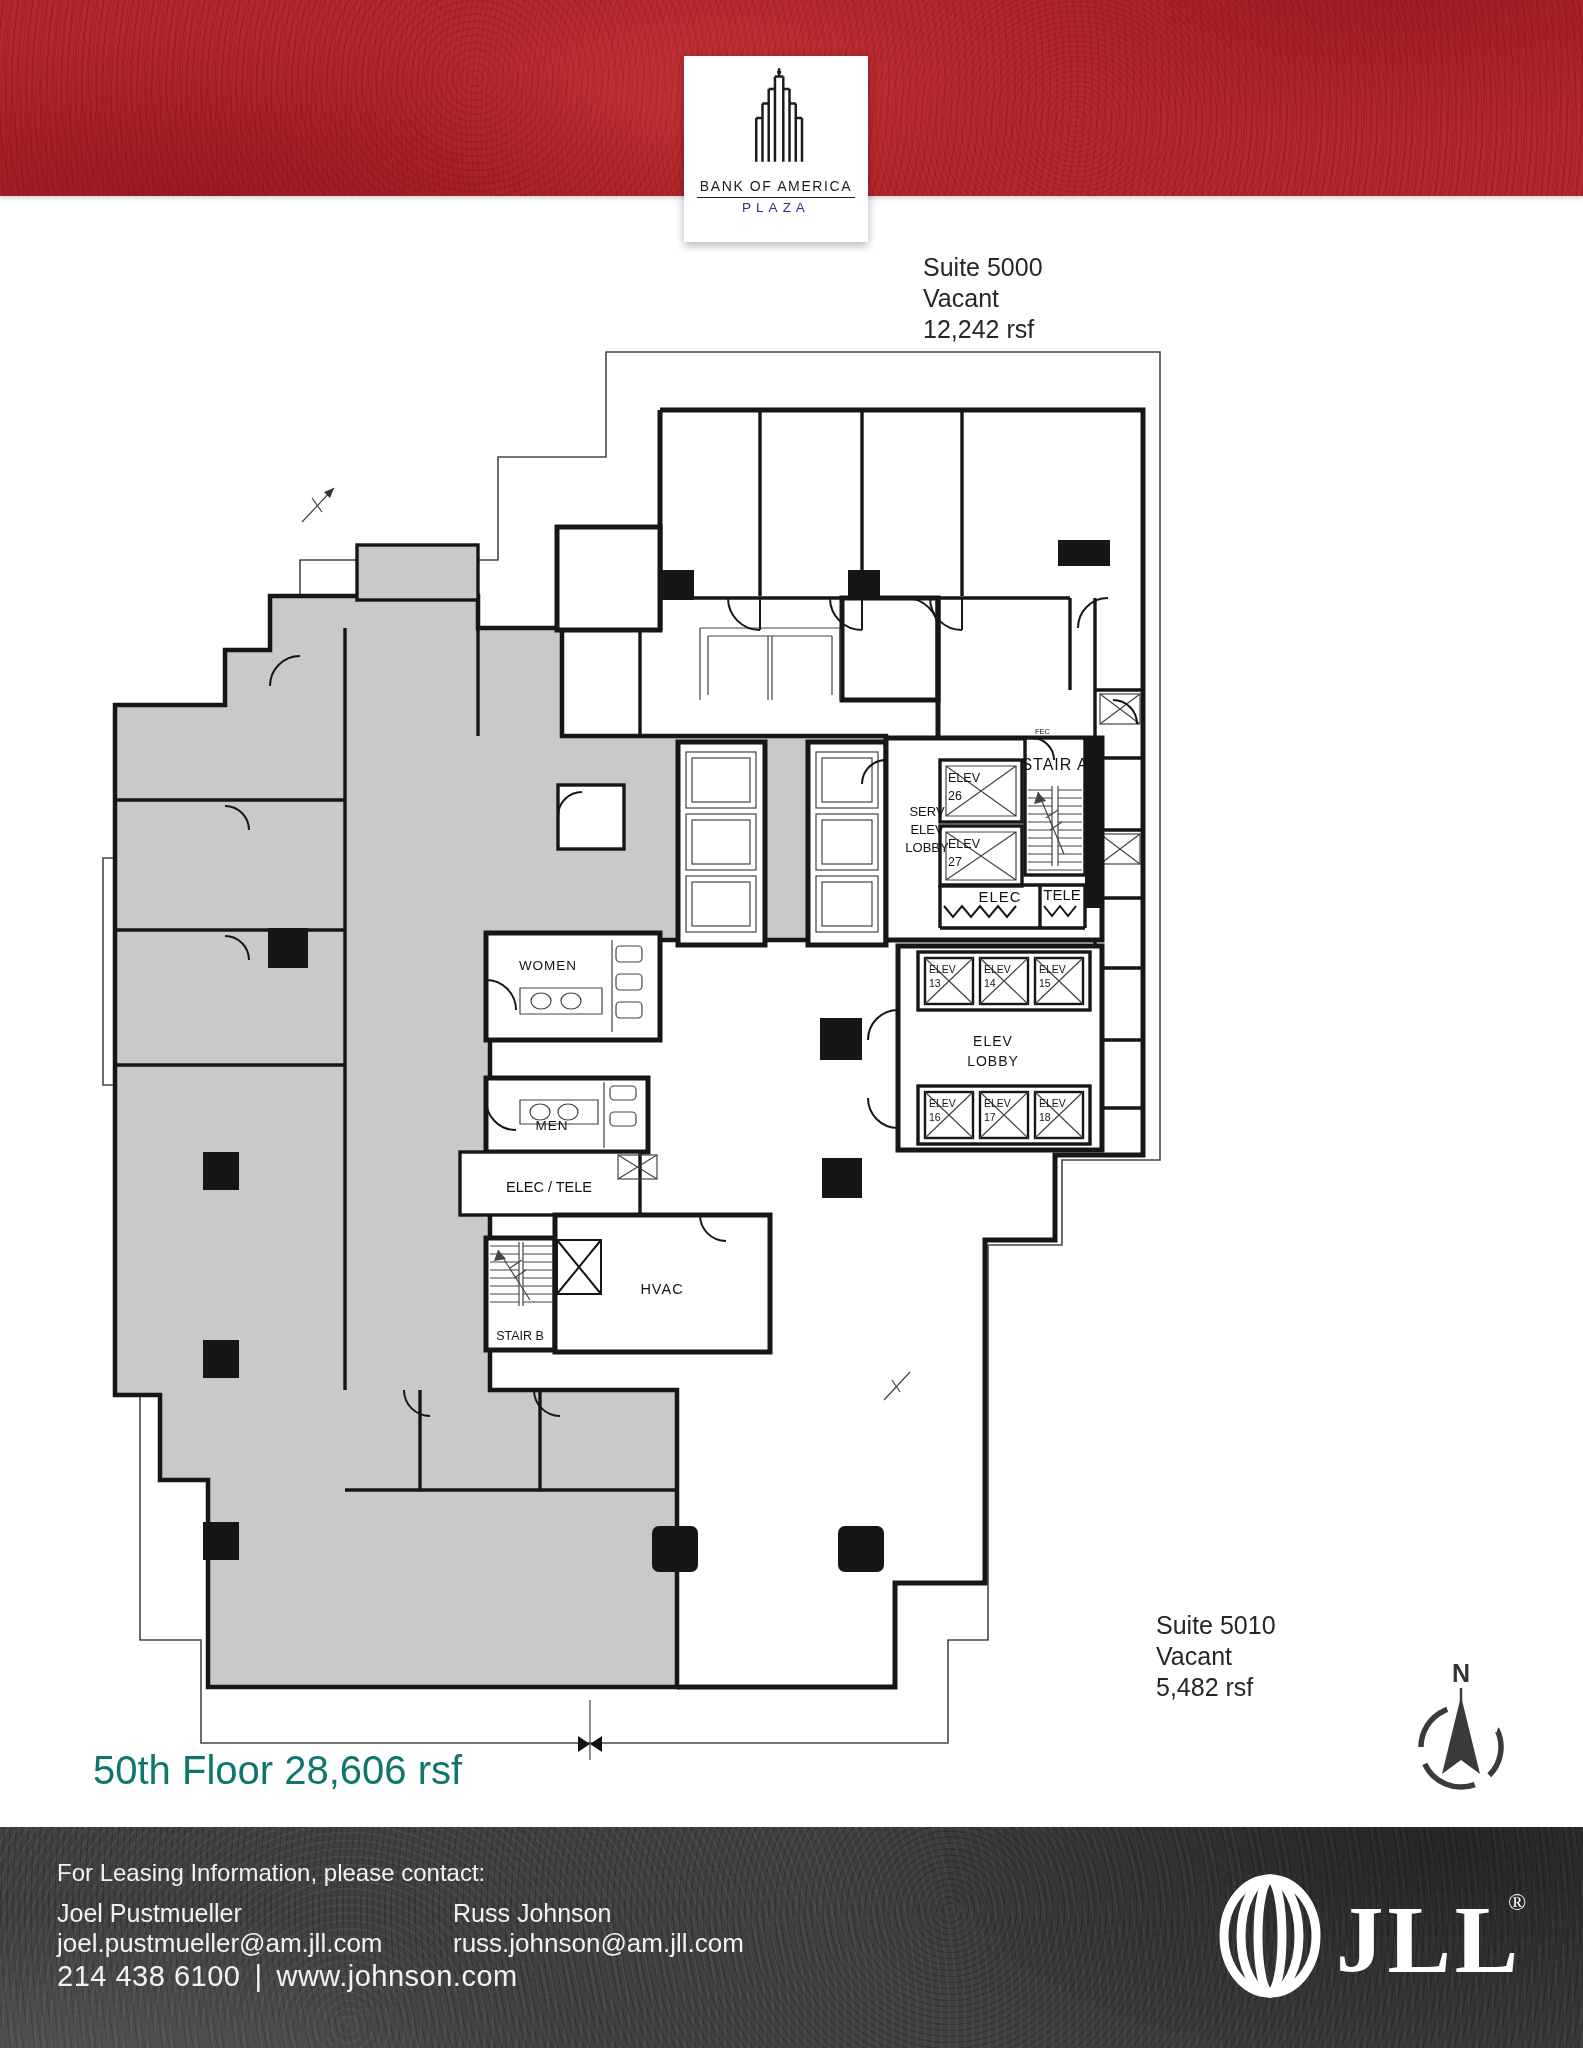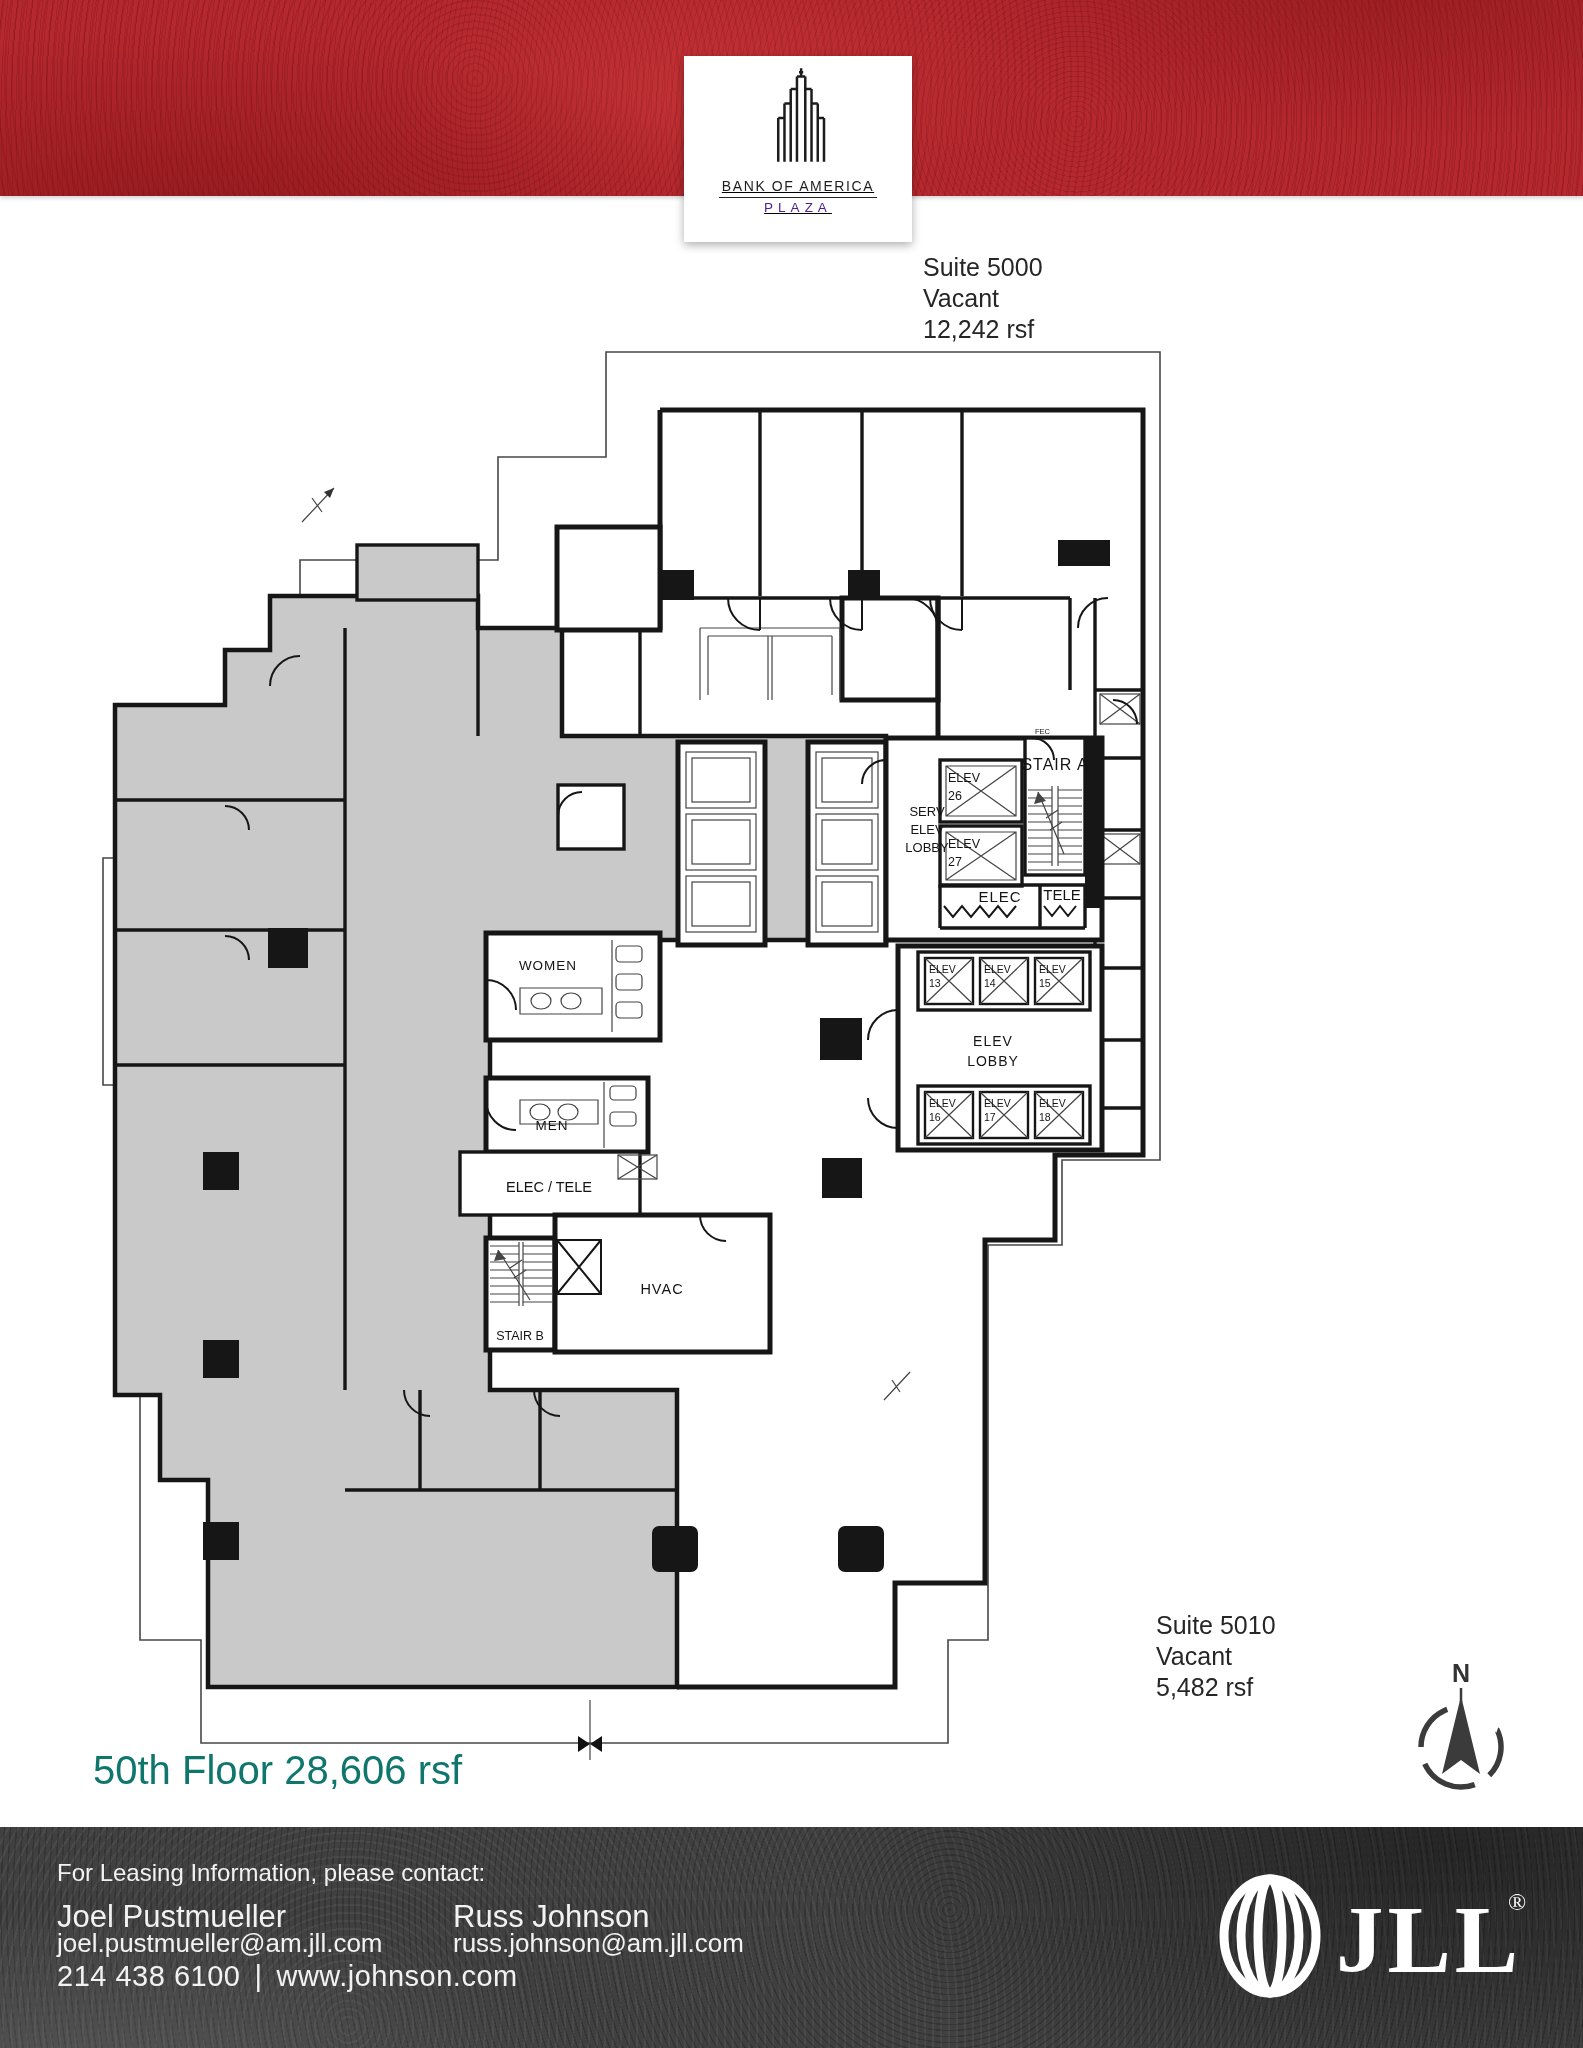--- a/index.html
+++ b/index.html
@@ -8,22 +8,22 @@
   
   #banner{position:absolute;left:0;top:0;width:1583px;height:196px;
     background-color:#b6282e;
     background-image:
       radial-gradient(ellipse 900px 320px at 12% 115%, rgba(120,14,18,.55), transparent 62%),
       radial-gradient(ellipse 760px 280px at 88% -15%, rgba(125,18,22,.5), transparent 62%),
       radial-gradient(ellipse 520px 210px at 45% 45%, rgba(225,70,68,.30), transparent 60%),
       repeating-radial-gradient(circle at 30% 40%, rgba(80,8,10,.14) 0 2px, transparent 2px 7px),
       repeating-radial-gradient(circle at 68% 62%, rgba(55,6,8,.16) 0 1px, transparent 1px 5px);
     box-shadow:0 2px 4px rgba(0,0,0,.18);}
-  #logo-box{position:absolute;left:684px;top:56px;width:228px;height:186px;background:#fff;
-    box-shadow:0 3px 9px rgba(0,0,0,.32);text-align:center;text-decoration:underline;}
+  #logo-box{position:absolute;left:684px;top:56px;width:184px;height:186px;background:#fff;
+    box-shadow:0 3px 9px rgba(0,0,0,.32);text-align:center;}
   #logo-box .bname{margin-top:6px;font-size:14px;letter-spacing:1.6px;color:#1d1d1d;font-weight:500;}
   #logo-box .bsep{width:158px;border:0;border-top:1.6px solid #222;margin:3px auto 2px auto;}
   #logo-box .bplaza{font-size:13.5px;letter-spacing:5px;color:#4c1d95;font-weight:500;}
   
   .suite-label{position:absolute;width:220px;text-align:left;color:#262626;
     font-size:25px;line-height:31px;}
   #suite5000{left:923px;top:252px;}
   #suite5010{left:1156px;top:1610px;}
   
   #floor-title{position:absolute;left:93px;top:1748px;font-size:40px;color:#0f766e;}
@@ -43,21 +43,21 @@
   
   #footer{position:absolute;left:0;top:1827px;width:1583px;height:276px;
     background-color:#404040;
     background-image:
       radial-gradient(ellipse 820px 300px at 6% 95%, rgba(130,130,130,.32), transparent 62%),
       radial-gradient(ellipse 980px 420px at 92% 8%, rgba(0,0,0,.42), transparent 66%),
       repeating-radial-gradient(circle at 60% 30%, rgba(0,0,0,.18) 0 1.5px, transparent 1.5px 6px),
       repeating-radial-gradient(circle at 22% 72%, rgba(255,255,255,.05) 0 2px, transparent 2px 8px);
     color:#f2f2f2;}
   #footer .heading{position:absolute;left:57px;top:32px;font-size:24px;}
-  .contact-name{position:absolute;font-size:31px;}
+  .contact-name{position:absolute;font-size:25px;}
   .contact-email{position:absolute;font-size:26px;text-align:center;}
   #footer .phone-row{position:absolute;left:57px;top:133px;font-size:29px;letter-spacing:.5px;}
   #footer .phone-row .sep{padding:0 14px;font-weight:300;}
   #jll{position:absolute;right:45px;top:45px;}
 </style>
 </head>
 <body>
 
 <div id="page">
 

